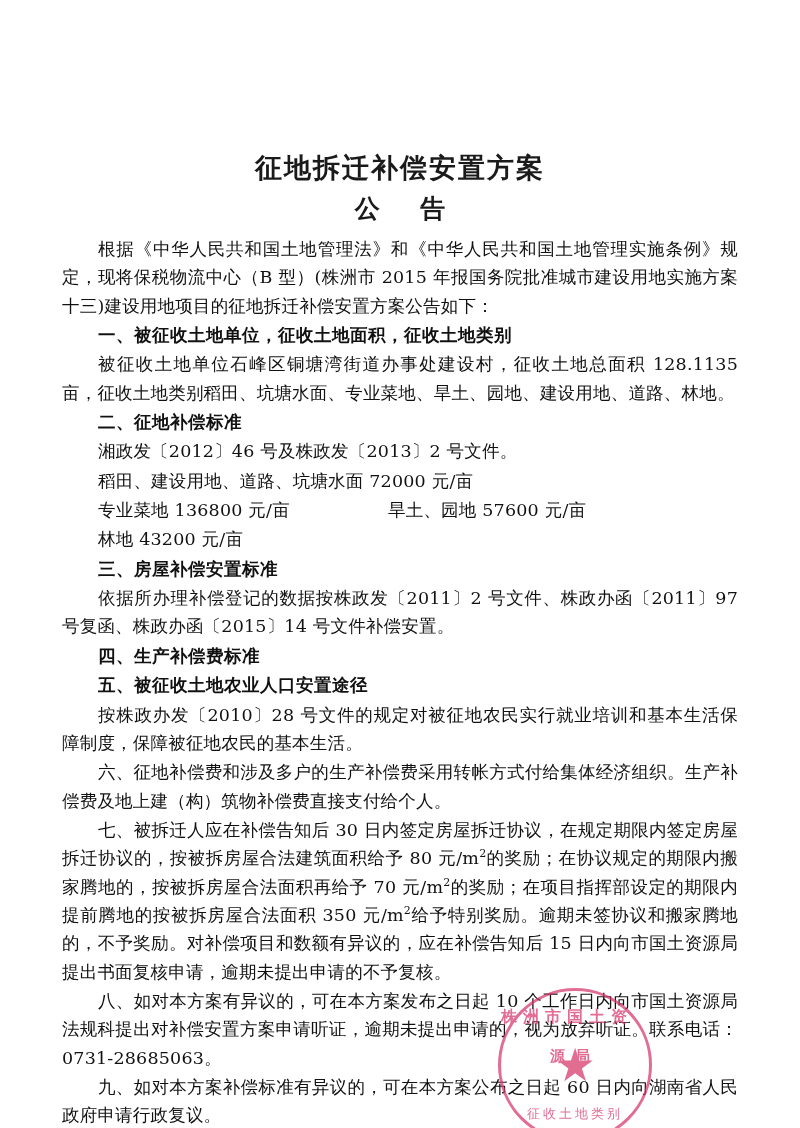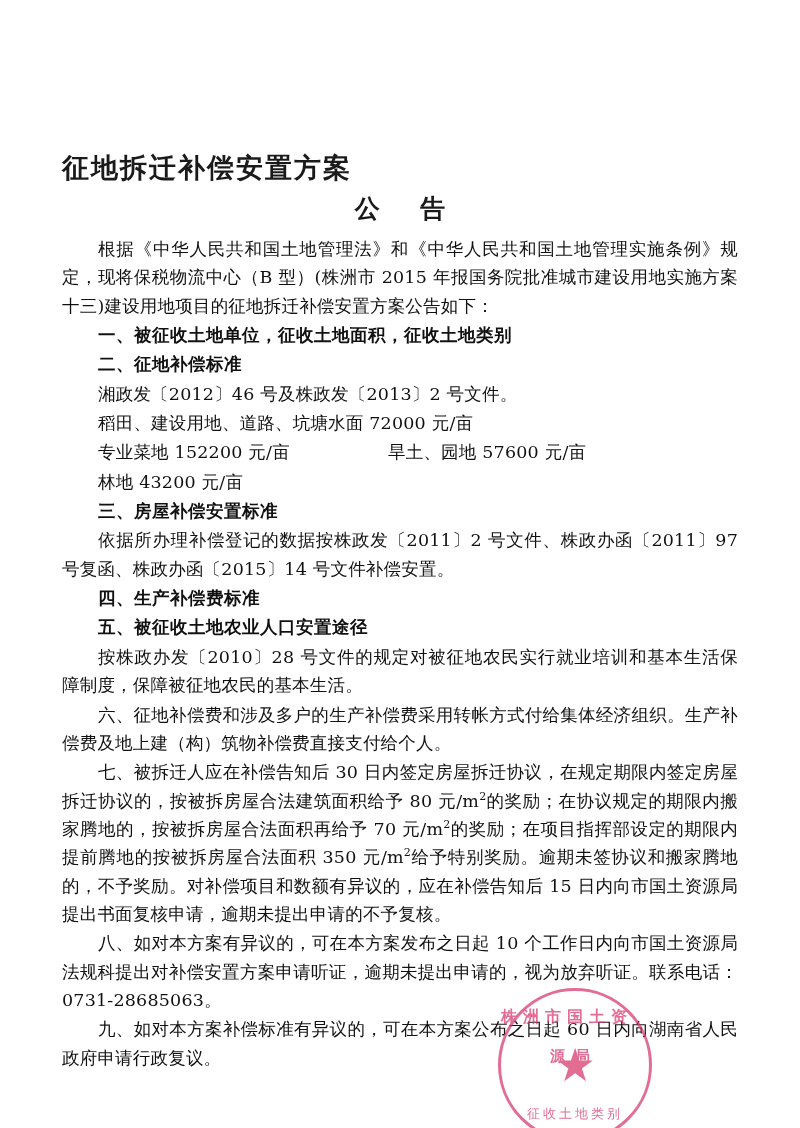--- a/index.html
+++ b/index.html
@@ -16,20 +16,21 @@
     overflow: hidden;
   }
   .page {
     position: relative;
     width: 800px;
     height: 1128px;
     box-sizing: border-box;
     padding: 150px 62px 0 62px;
   }
   .title {
+    text-align: center;
     font-size: 27px;
     font-weight: bold;
     letter-spacing: 2px;
     color: #1a1a1a;
     margin: 0 0 6px 0;
     font-family: "DejaVu Serif", "Liberation Serif", serif;
   }
   .subtitle {
     text-align: center;
     font-size: 25px;
@@ -128,26 +129,27 @@
 <body>
 
 <div class="page">
 
   <h1 class="title">征地拆迁补偿安置方案</h1>
   <h2 class="subtitle">公 告</h2>
 
   <p class="para indent">根据《中华人民共和国土地管理法》和《中华人民共和国土地管理实施条例》规定，现将保税物流中心（B 型）(株洲市 2015 年报国务院批准城市建设用地实施方案十三)建设用地项目的征地拆迁补偿安置方案公告如下：</p>
 
   <p class="heading">一、被征收土地单位，征收土地面积，征收土地类别</p>
+  <p class="para indent">被征收土地单位石峰区铜塘湾街道办事处建设村，征收土地总面积 128.1135 亩，征收土地类别稻田、坑塘水面、专业菜地、旱土、园地、建设用地、道路、林地。</p>
 
   <p class="heading">二、征地补偿标准</p>
   <p class="para indent">湘政发〔2012〕46 号及株政发〔2013〕2 号文件。</p>
   <p class="para indent">稻田、建设用地、道路、坑塘水面 72000 元/亩</p>
   <p class="para twocol">
-    <span class="c1">专业菜地 152200 元/亩</span>
+    <span class="c1">专业菜地 136800 元/亩</span>
     <span class="c2">旱土、园地 57600 元/亩</span>
   </p>
   <p class="para indent">林地 43200 元/亩</p>
 
   <p class="heading">三、房屋补偿安置标准</p>
   <p class="para indent">依据所办理补偿登记的数据按株政发〔2011〕2 号文件、株政办函〔2011〕97 号复函、株政办函〔2015〕14 号文件补偿安置。</p>
 
   <p class="heading">四、生产补偿费标准</p>
 
   <p class="heading">五、被征收土地农业人口安置途径</p>

